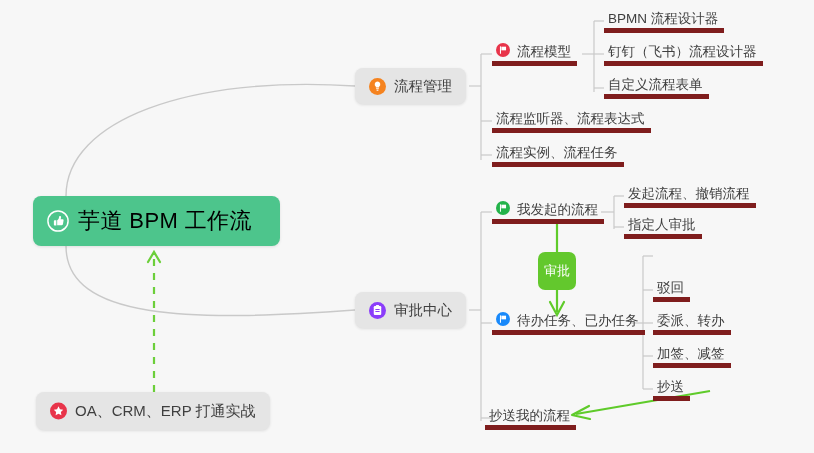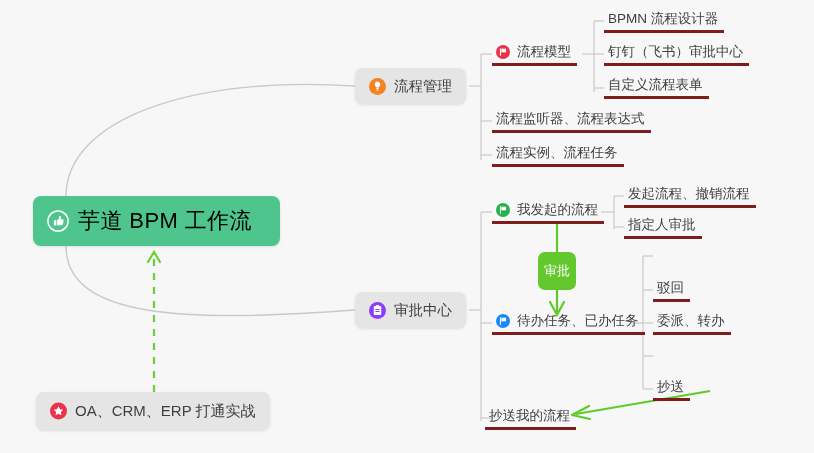--- a/index.html
+++ b/index.html
@@ -69,22 +69,21 @@
     margin-left: 8px;
   }
   #node-liucheng-guanli { left: 355px; top: 68px; }
   #node-shenpi-zhongxin { left: 355px; top: 292px; }
   #node-oa-crm-erp { left: 36px; top: 392px; height: 38px; }
 
   
   .leaf-node {
     position: absolute;
     display: flex;
-    align-items: center;
-    border-bottom: 3px solid #7f1d1d;
+    border-bottom: 5px solid #7f1d1d;
     padding: 0 6px 3px 4px;
     box-sizing: border-box;
     white-space: nowrap;
     height: 23px;
   }
   .leaf-label {
     font-size: 13.5px;
     color: #3f3f3f;
     white-space: nowrap;
   }
@@ -200,21 +199,21 @@
         <path d="M6.1 4.2h5.4v4.2H6.1z" fill="#ffffff"></path>
       </svg>
     </span>
     <span class="leaf-label">流程模型</span>
   </div>
 
   <div class="leaf-node" style="left:604px; top:10px;">
     <span class="leaf-label">BPMN 流程设计器</span>
   </div>
   <div class="leaf-node" style="left:604px; top:43px;">
-    <span class="leaf-label">钉钉（飞书）审批中心</span>
+    <span class="leaf-label">钉钉（飞书）流程设计器</span>
   </div>
   <div class="leaf-node" style="left:604px; top:76px;">
     <span class="leaf-label">自定义流程表单</span>
   </div>
 
   <div class="leaf-node" style="left:492px; top:110px;">
     <span class="leaf-label">流程监听器、流程表达式</span>
   </div>
   <div class="leaf-node" style="left:492px; top:144px;">
     <span class="leaf-label">流程实例、流程任务</span>
@@ -265,20 +264,23 @@
     </span>
     <span class="leaf-label">待办任务、已办任务</span>
   </div>
 
   <div class="leaf-node" style="left:653px; top:279px;">
     <span class="leaf-label">驳回</span>
   </div>
   <div class="leaf-node" style="left:653px; top:312px;">
     <span class="leaf-label">委派、转办</span>
   </div>
+  <div class="leaf-node" style="left:653px; top:345px;">
+    <span class="leaf-label">加签、减签</span>
+  </div>
   <div class="leaf-node" style="left:653px; top:378px;">
     <span class="leaf-label">抄送</span>
   </div>
 
   <div class="leaf-node" style="left:485px; top:407px;">
     <span class="leaf-label">抄送我的流程</span>
   </div>
 
   <div class="card-node" id="node-oa-crm-erp">
     <span class="node-icon icon-18">

